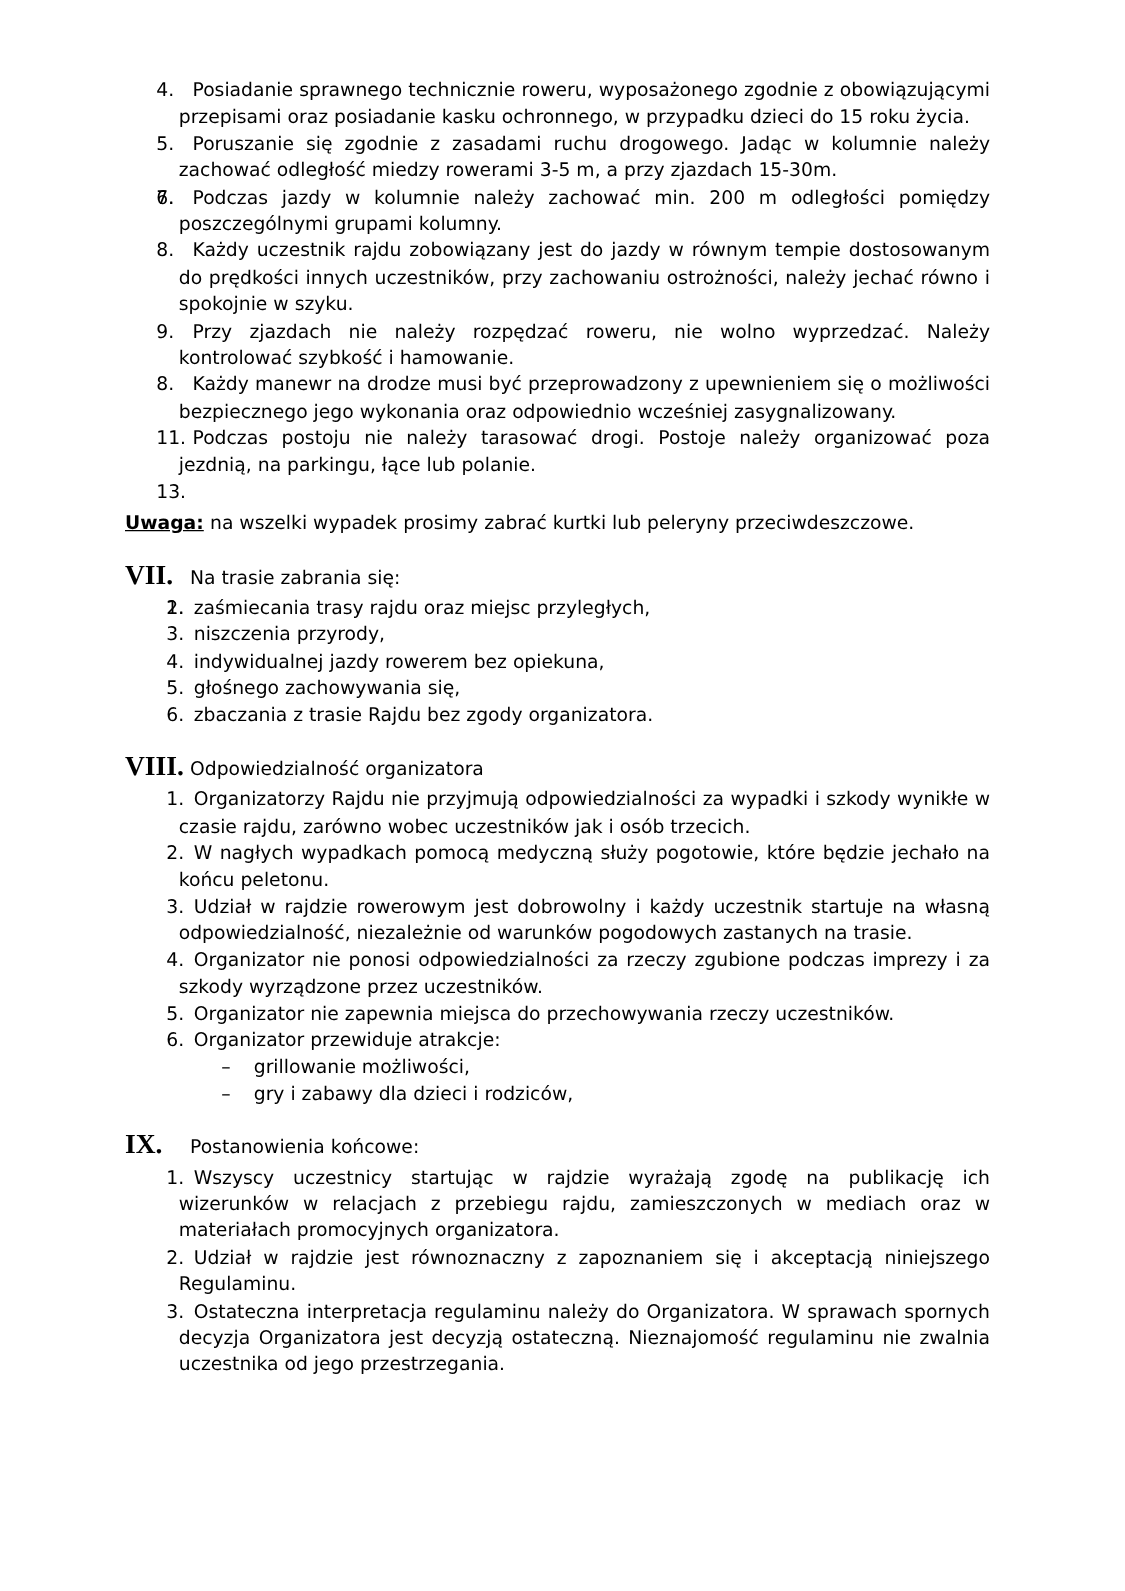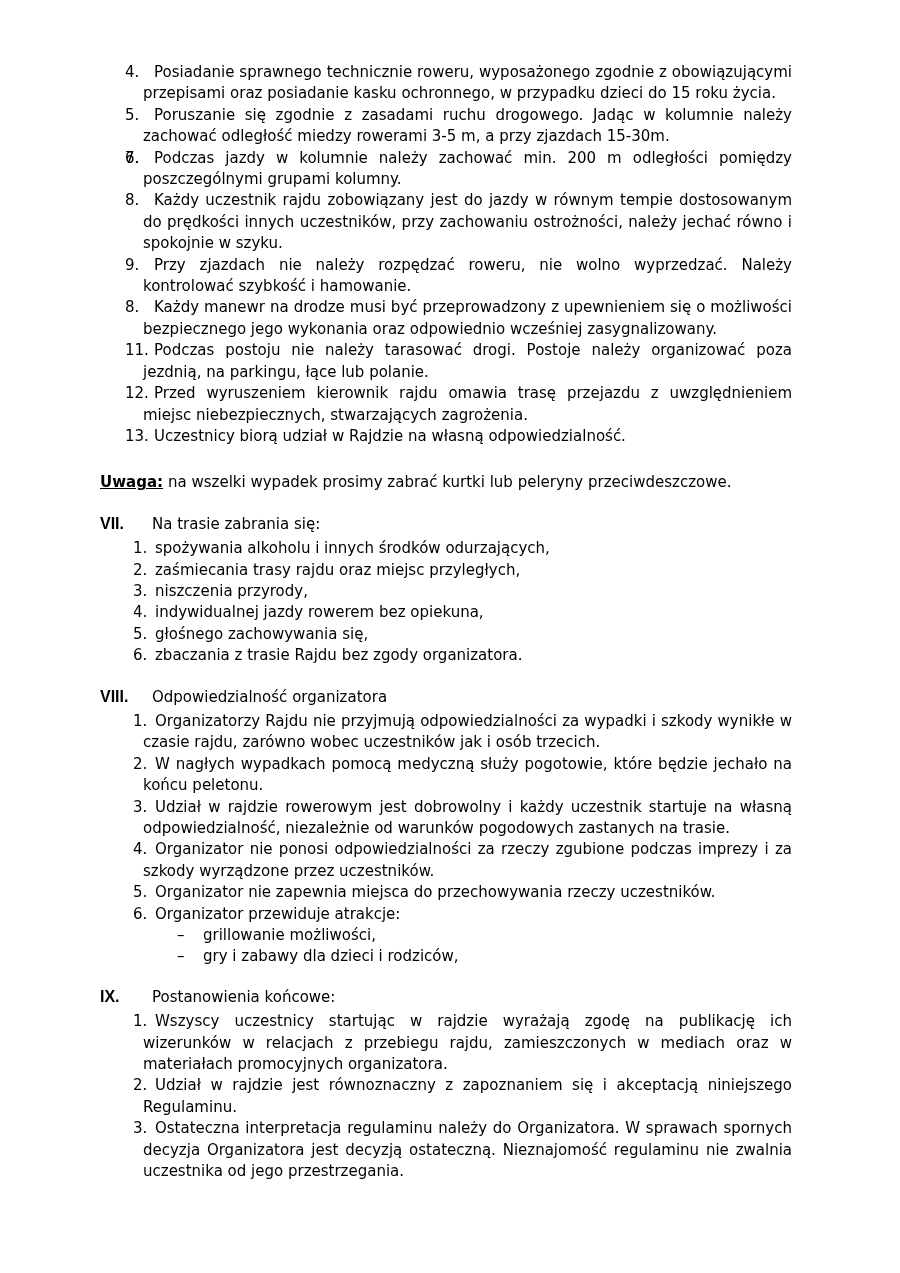--- a/index.html
+++ b/index.html
@@ -49,22 +49,22 @@
     margin-right: 5px;
   }
   
   .section { margin-top: 19px; }
   .section.s8 { }
   .section.s9 { margin-top: 18px; }
   .sec-head { margin: 0 108px 3px 100px; }
   .sec-numeral {
     display: inline-block;
     width: 52px;
-    font-family: Liberation Sans, sans-serif;
-    font-size: 16px;
+    font-family: Liberation Serif, serif;
+    font-size: 22px;
     font-weight: bold;
     vertical-align: baseline;
   }
   .sec-title { font-weight: normal; }
 </style>
 </head>
 <body>
 
 <div class="page">
 
@@ -94,40 +94,34 @@
     </div>
     <div class="li">
       <span class="num">8.</span>
       <span>Każdy manewr na drodze musi być przeprowadzony z upewnieniem się o możliwości bezpiecznego jego wykonania oraz odpowiednio wcześniej zasygnalizowany.</span>
     </div>
     <div class="li">
       <span class="num">11.</span>
       <span>Podczas postoju nie należy tarasować drogi. Postoje należy organizować poza jezdnią, na parkingu, łące lub polanie.</span>
     </div>
     <div class="li">
-      <span class="num">12.</span>
-      <span>Przed wyruszeniem kierownik rajdu omawia trasę przejazdu z uwzględnieniem miejsc niebezpiecznych, stwarzających zagrożenia.</span>
-    </div>
-    <div class="li">
       <span class="num">13.</span>
-      <span>Uczestnicy biorą udział w Rajdzie na własną odpowiedzialność.</span>
     </div>
   </div>
 
   <div class="note">
     <span class="note-label">Uwaga:</span><span>na wszelki wypadek prosimy zabrać kurtki lub peleryny przeciwdeszczowe.</span>
   </div>
 
   <div class="section s7">
     <div class="sec-head">
       <span class="sec-numeral">VII.</span><span class="sec-title">Na trasie zabrania się:</span>
     </div>
     <div class="li sub">
       <span class="num">1.</span>
-      <span>spożywania alkoholu i innych środków odurzających,</span>
     </div>
     <div class="li sub">
       <span class="num">2.</span>
       <span>zaśmiecania trasy rajdu oraz miejsc przyległych,</span>
     </div>
     <div class="li sub">
       <span class="num">3.</span>
       <span>niszczenia przyrody,</span>
     </div>
     <div class="li sub">

